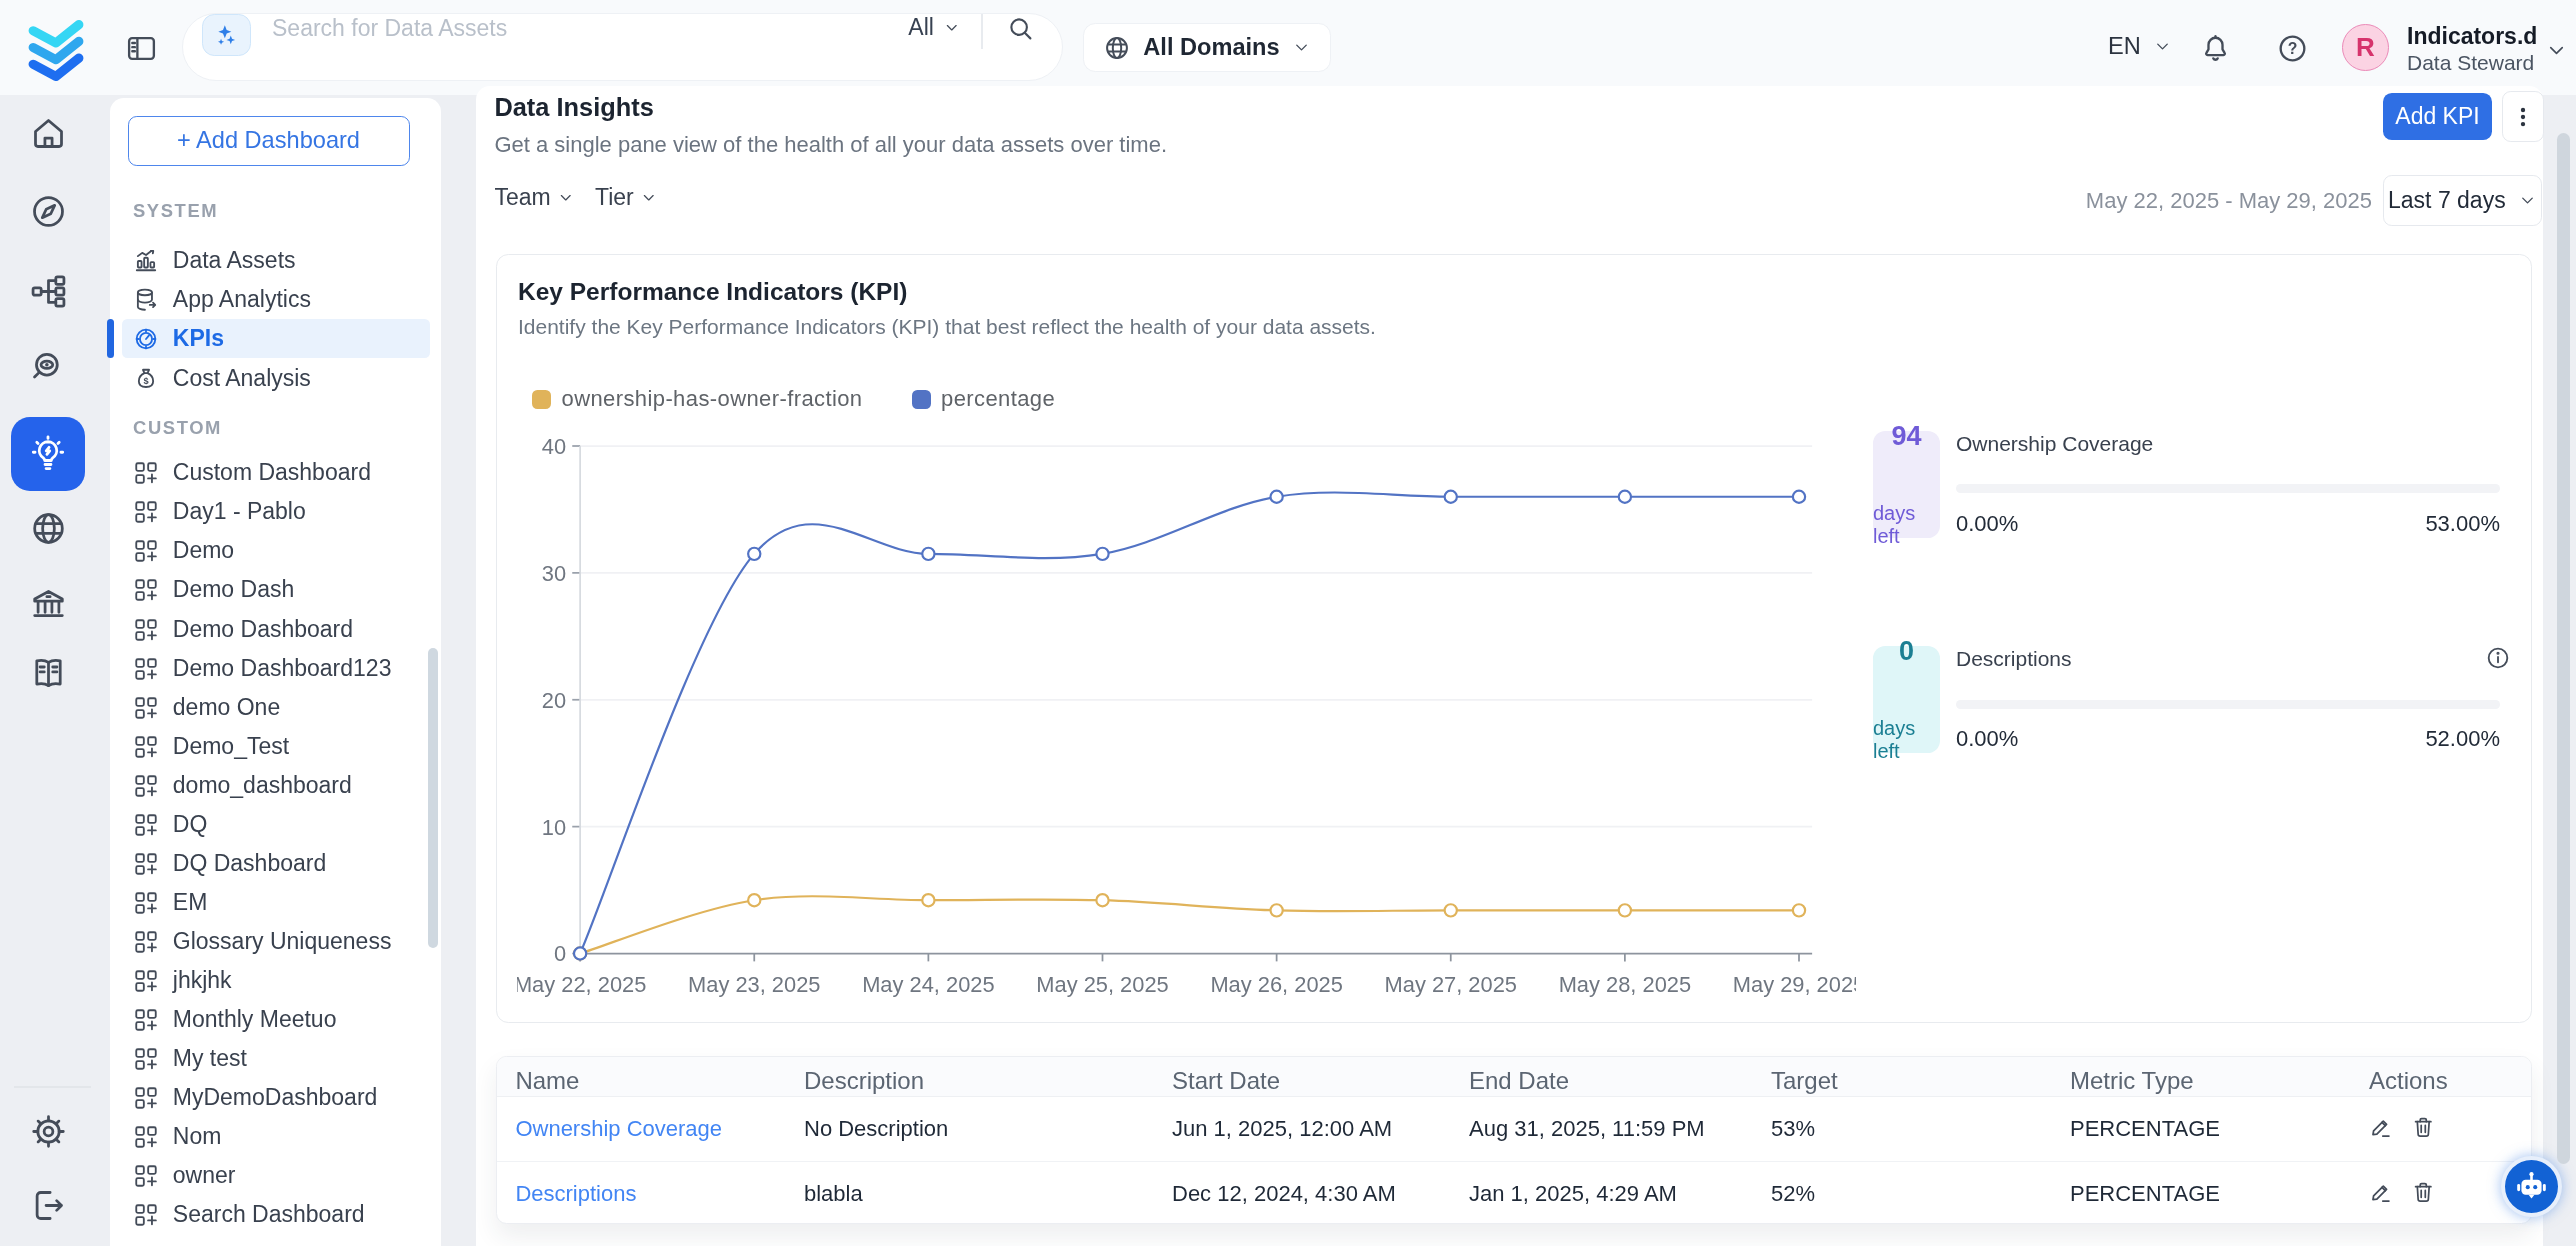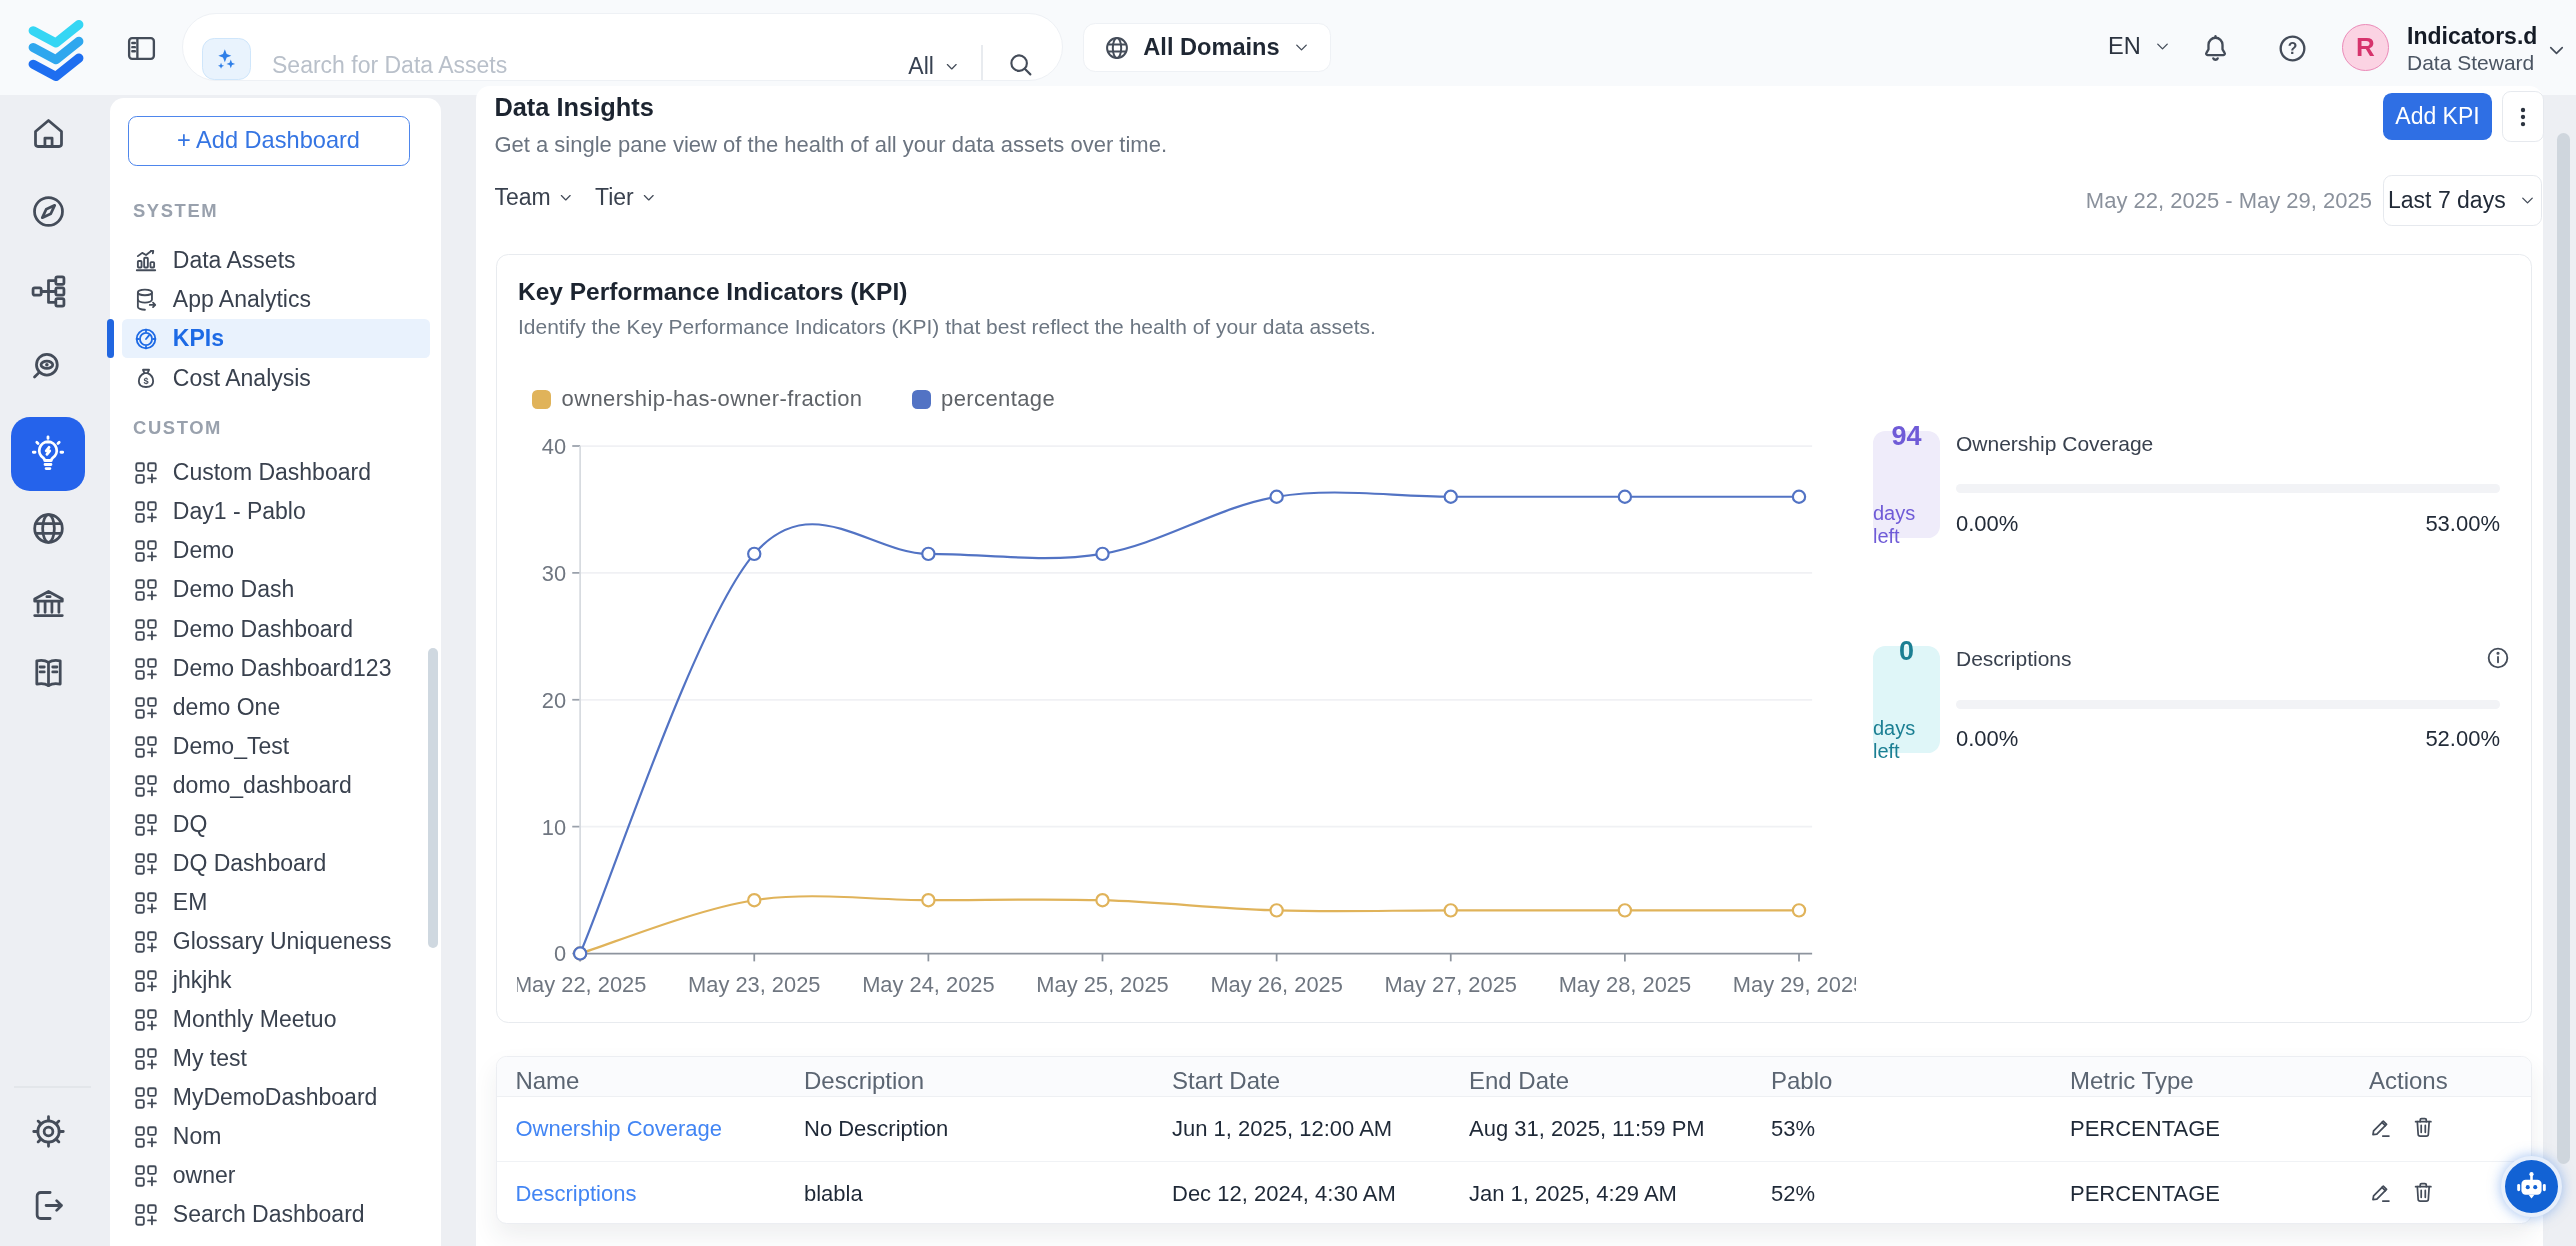--- a/index.html
+++ b/index.html
@@ -9,21 +9,21 @@
   .abs{position:absolute;}
   .nowrap{white-space:nowrap;}
   svg{display:block;}
   .ico{stroke:#444c59;fill:none;stroke-width:1.7;stroke-linecap:round;stroke-linejoin:round;}
 
   
   #topbar{position:absolute;left:0;top:0;width:2576px;height:95px;background:#f8fafc;}
   #logo{left:19px;top:14px;width:74px;height:67px;}
   #panel-toggle{left:124px;top:31.5px;width:35px;height:33px;cursor:pointer;}
   #searchbar{left:182px;top:13px;width:881px;height:68px;background:#fff;border:0.9px solid #eef1f5;
-             border-radius:874px;display:flex;align-items:flex-end;}
+             border-radius:874px;display:flex;align-items:flex-start;}
   #ai-chip{width:49px;height:42px;margin-left:19px;background:#e9f3fd;border:0.9px solid #cfe6fb;
            border-radius:12.3px;display:flex;align-items:center;justify-content:center;}
   .vdiv{width:1.8px;height:35px;background:#e8ebef;}
   #search-input{border:none;outline:none;background:transparent;font-size:23px;color:#374151;
                 flex:1;margin-left:19px;font-family:"Liberation Sans",sans-serif;}
   #search-input::placeholder{color:#b9c0ca;}
   #search-scope{display:flex;align-items:center;gap:8.8px;font-size:23px;color:#374151;margin:0 21px;cursor:pointer;}
   #search-glass{margin:0 26px 0 23px;cursor:pointer;}
   #domain-pill{left:1083px;top:23px;height:49px;background:#fff;border:0.9px solid #eef1f5;border-radius:12.3px;
                display:flex;align-items:center;gap:12.3px;padding:0 19px;font-size:23.6px;color:#1f2733;
@@ -694,21 +694,21 @@
         <span>52.00%</span>
       </div>
     </section>
 
     <section id="tbl-card" class="abs">
       <div id="tbl-head">
         <span class="th c0 nowrap">Name</span>
         <span class="th c1 nowrap">Description</span>
         <span class="th c2 nowrap">Start Date</span>
         <span class="th c3 nowrap">End Date</span>
-        <span class="th c4 nowrap">Pablo</span>
+        <span class="th c4 nowrap">Target</span>
         <span class="th c5 nowrap">Metric Type</span>
         <span class="th c6 nowrap">Actions</span>
       </div>
       <div id="tbl-body">
           <div class="tbl-row" style="top: 40px;">
       <span class="td c0 link nowrap">Ownership Coverage</span>
       <span class="td c1 nowrap">No Description</span>
       <span class="td c2 nowrap">Jun 1, 2025, 12:00 AM</span>
       <span class="td c3 nowrap">Aug 31, 2025, 11:59 PM</span>
       <span class="td c4 nowrap">53%</span>

